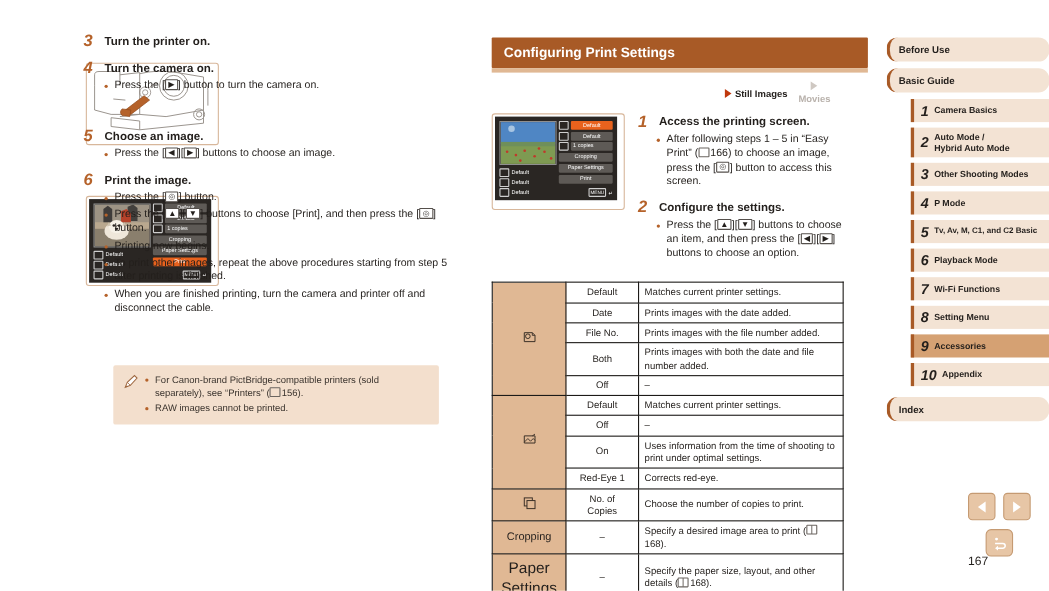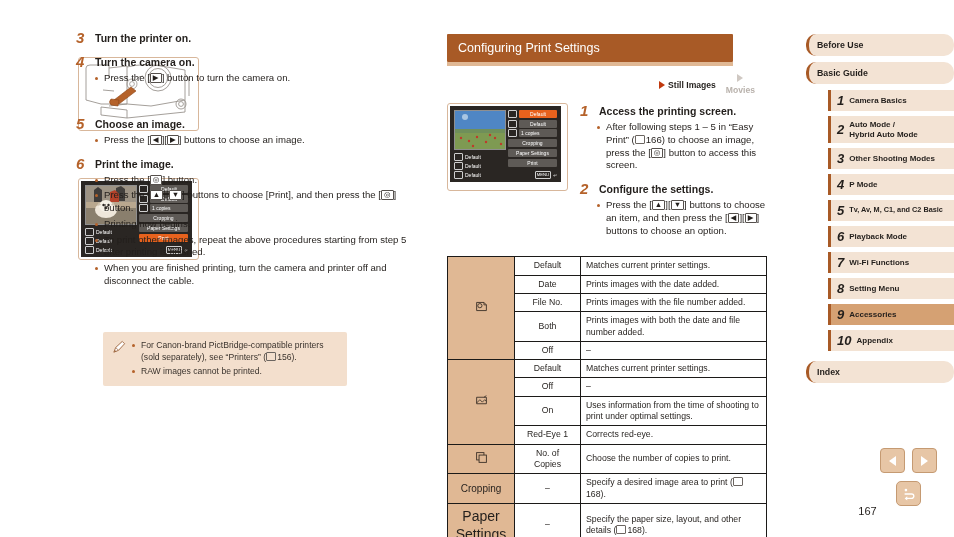--- a/index.html
+++ b/index.html
@@ -185,21 +185,21 @@
     font-size: 4.2px;
     padding: 0 1px;
     line-height: 6px;
     border-radius: 1px;
   }
 
   
   #note-box {
     position: absolute;
     left: 103px; top: 332px;
-    width: 244px;
+    width: 296px;
     background: #f3dfcd;
     border-radius: 2px;
     padding: 7px 8px 7px 8px;
     box-sizing: border-box;
     display: flex;
     gap: 6px;
   }
   #note-box ul {
     list-style: none; margin: 0; padding: 0; flex: 1;
   }
@@ -218,24 +218,24 @@
     background: #b5622a;
   }
   .pencil-icon { width: 15px; flex: 0 0 15px; padding-top: 1px; }
 
   
   #center-col { left: 447px; top: 34px; width: 330px; }
 
   #section-header {
     background: #a85a26;
     color: #ffffff;
-    font-weight: normal;
+    font-weight: bold;
     font-size: 12.5px;
     padding: 7px 10px 7px 11px;
-    width: 286px;
+    width: 342px;
     box-sizing: border-box;
     border-radius: 1px;
     position: relative;
   }
   #section-header:after {
     content: "";
     position: absolute;
     left: 0; bottom: -4px;
     width: 100%;
     height: 4px;
@@ -351,23 +351,23 @@
     border: 1px solid #c59a72;
     border-radius: 5px;
     margin: 8px auto 0 auto;
     display: flex; align-items: center; justify-content: center;
     color: #ffffff;
     font-size: 13px;
     line-height: 1;
   }
   #page-number {
     position: absolute;
-    left: 845px; top: 505px;
+    left: 880px; top: 505px;
     width: 45px;
-    text-align: center;
+    text-align: left;
     font-size: 11px;
     color: #231f1c;
   }
 </style>
 </head>
 <body>
 
 <div id="camera-illus-wrap" class="photo-frame">
   <svg id="camera-illus" viewBox="0 0 111 64" xmlns="http://www.w3.org/2000/svg">
     <rect x="0" y="0" width="111" height="64" fill="#ffffff"></rect>

